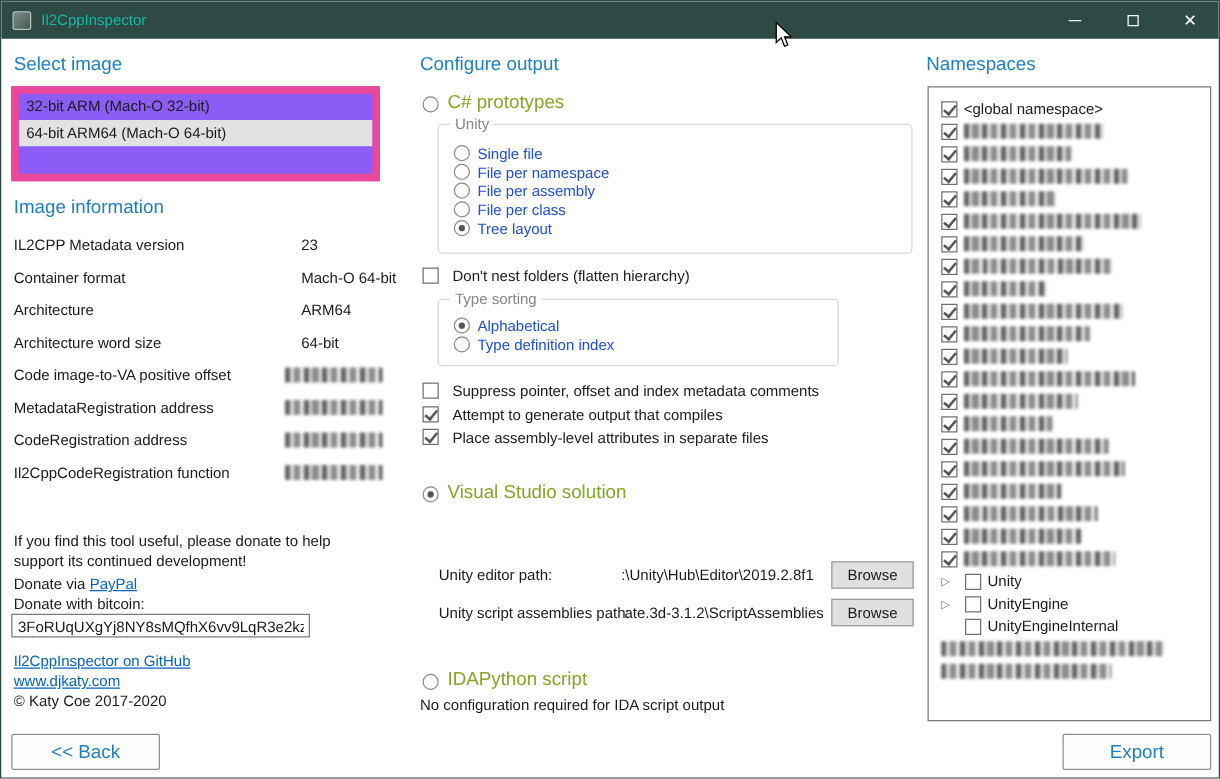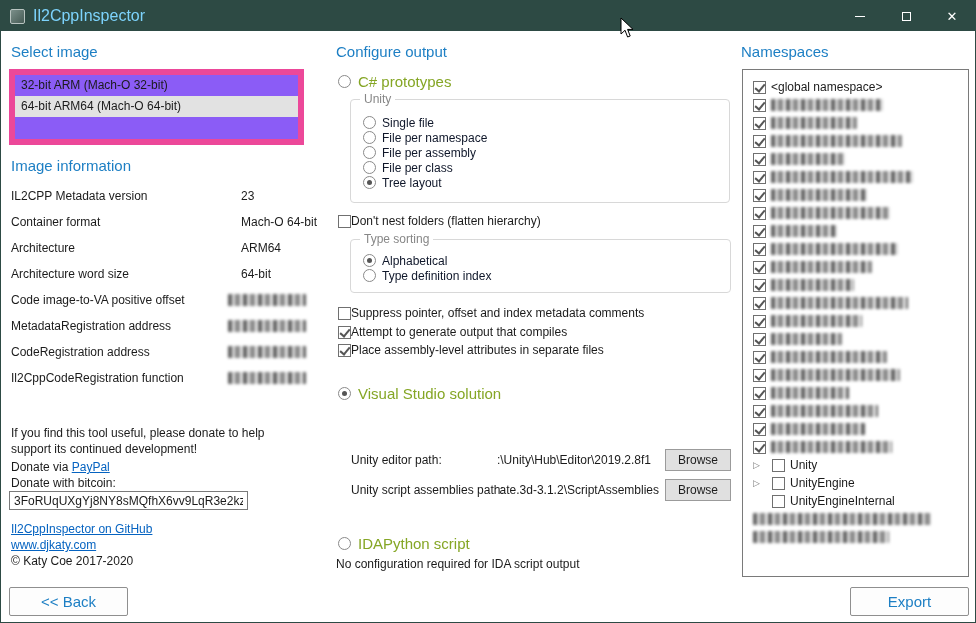--- a/index.html
+++ b/index.html
@@ -3,21 +3,21 @@
 <meta charset="utf-8">
 <style>
   *{margin:0;padding:0;box-sizing:border-box}
   html,body{width:976px;height:623px}
   body{font-family:"Liberation Sans","DejaVu Sans",sans-serif;font-size:12px;color:#1b1b1b;background:#fff}
   .window{position:relative;width:976px;height:623px;background:#fff;border:1px solid #2d4a44;overflow:hidden}
   .abs{position:absolute}
   
   .titlebar{position:absolute;top:0;left:0;right:0;height:30px;background:#2d4a44;display:flex;align-items:center;color:#fff;z-index:5}
   .app-icon{width:15px;height:15px;margin:0 8px 0 9px;border:1px solid #b9c4c1;background:linear-gradient(135deg,#7b8f8a,#465b55);border-radius:2px}
-  .title-text{font-size:16px;color:#7dd3fc}
+  .title-text{font-size:12px;color:#14b8a6}
   .win-btns{margin-left:auto;display:flex;height:100%}
   .win-btn{width:46px;height:100%;display:flex;align-items:center;justify-content:center;color:#fff;cursor:default}
   .glyph-min{width:10px;height:1px;background:#fff;display:block}
   .glyph-max{width:9px;height:9px;border:1px solid #fff;display:block}
   .glyph-close{font-size:13px;line-height:1}
   .cursor{z-index:9;pointer-events:none}
   
   .hdr{font-size:15px;color:#1d7fc4}
   .green{font-size:15px;color:#85a625}
   .link{color:#0563c1;text-decoration:underline;cursor:pointer}
@@ -33,24 +33,24 @@
   .info-value{position:absolute;left:230px;top:2px;white-space:nowrap}
   .info-value-blur{position:absolute;left:217px;top:3px;width:78px}
   .blurtxt{display:inline-block;height:12px;border-radius:1px;
     background:repeating-linear-gradient(90deg,rgba(70,70,70,.85) 0 4px,rgba(195,195,195,.65) 4px 7px,rgba(118,118,118,.85) 7px 12px,rgba(214,214,214,.55) 12px 15px);
     filter:blur(1.4px)}
   
   .rb{width:13px;height:13px;border:1px solid #8a8a8a;border-radius:50%;background:#fff;display:inline-block;position:relative;flex:none}
   .rb.selected::after{content:"";position:absolute;left:3px;top:3px;width:5px;height:5px;border-radius:50%;background:#555}
   .cb{width:13px;height:13px;border:1px solid #707070;background:#fff;display:inline-block;position:relative;flex:none}
   .cb.checked::after{content:"";position:absolute;left:3px;top:0;width:4px;height:8px;border:solid #565656;border-width:0 2px 2px 0;transform:rotate(40deg)}
-  .radio-row{display:flex;align-items:center;gap:7px}
-  .cb-row{display:flex;align-items:flex-end;gap:0}
+  .radio-row{display:flex;align-items:flex-end;gap:7px}
+  .cb-row{display:flex;align-items:flex-start;gap:11px}
   .opt-row{display:flex;align-items:center;gap:6px;height:15px}
-  .opt-label{color:#0f172a;white-space:nowrap}
+  .opt-label{color:#1d4ed8;white-space:nowrap}
   
   .groupbox{border:1px solid #d8d8d8;border-radius:4px;background:#fff}
   .legend{position:absolute;top:-8px;left:9px;background:#fff;padding:0 4px;color:#878787;font-size:12px}
   .pathval{text-align:right;white-space:nowrap;overflow:hidden}
   .browse-btn{width:66px;height:22px;background:#e0e0e0;border:1px solid #9b9b9b;font-family:inherit;font-size:12px;color:#1b1b1b;cursor:pointer}
   
   .panel{border:1px solid #7a7a7a;background:#fff;overflow:hidden;padding-top:8px}
   .ns-row{display:flex;align-items:center;height:18px;padding-left:10px;gap:5px}
   .ns-indent{width:14px;flex:none;display:flex;align-items:center}
   .expander{font-size:9px;color:#7a7a7a;line-height:1}
@@ -166,21 +166,21 @@
           <span class="opt-label">Tree layout</span>
         </div>
       </div>
   </div>
 
   <div class="cb-row abs" style="left:337px;top:213px">
     <span class="cb"></span>
     <span>Don't nest folders (flatten hierarchy)</span>
   </div>
 
-  <div class="groupbox abs" style="left:349px;top:238px;width:381px;height:54px">
+  <div class="groupbox abs" style="left:349px;top:238px;width:321px;height:54px">
     <span class="legend">Type sorting</span>
     <div id="typesort-options" style="position:absolute;left:12px;top:13px">
         <div class="opt-row">
           <span class="rb selected"></span>
           <span class="opt-label">Alphabetical</span>
         </div>
         <div class="opt-row">
           <span class="rb"></span>
           <span class="opt-label">Type definition index</span>
         </div>

